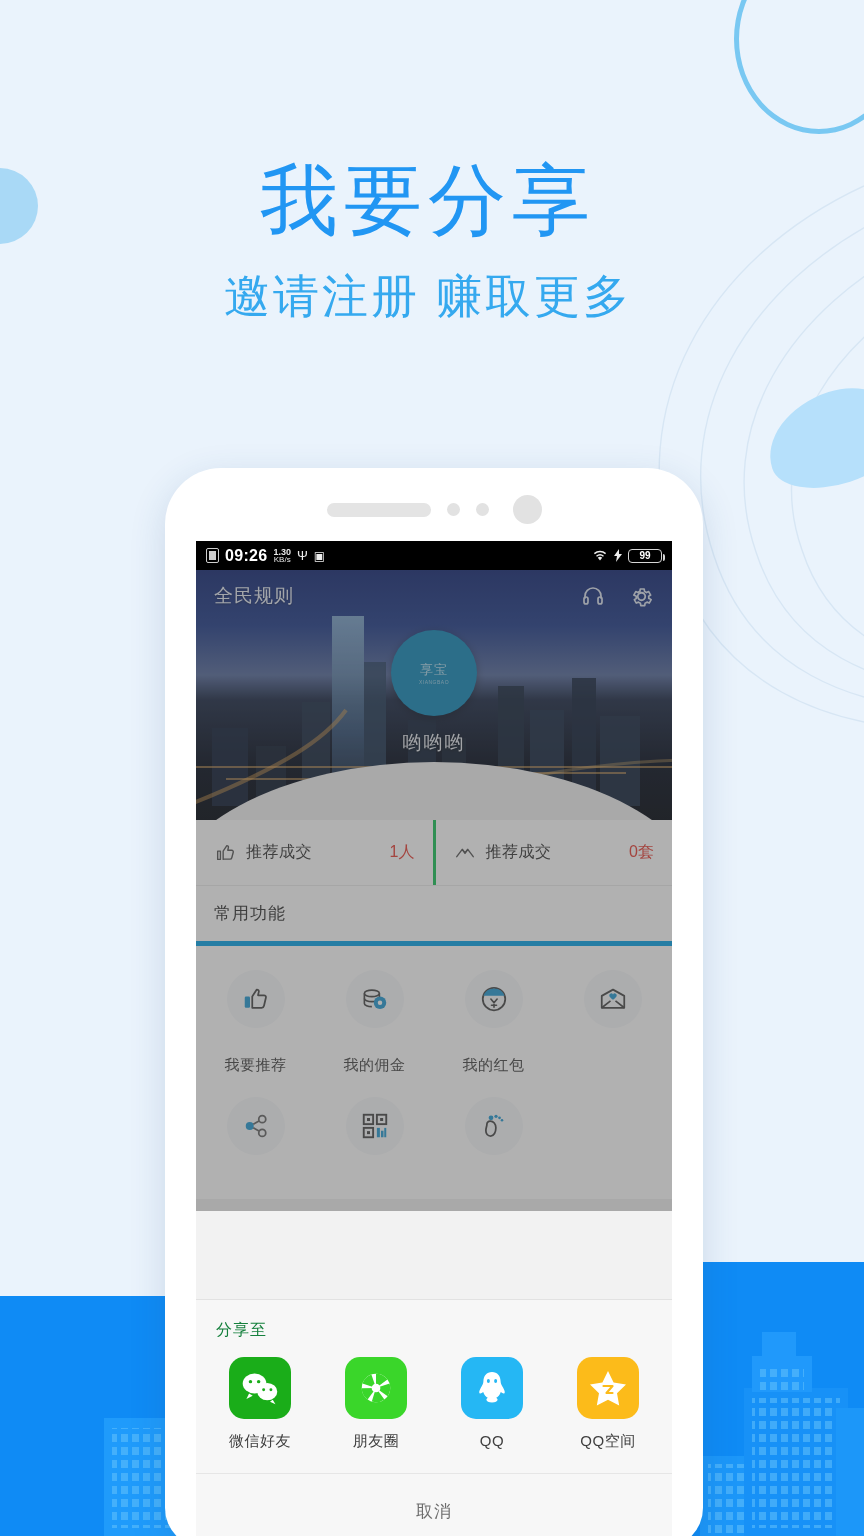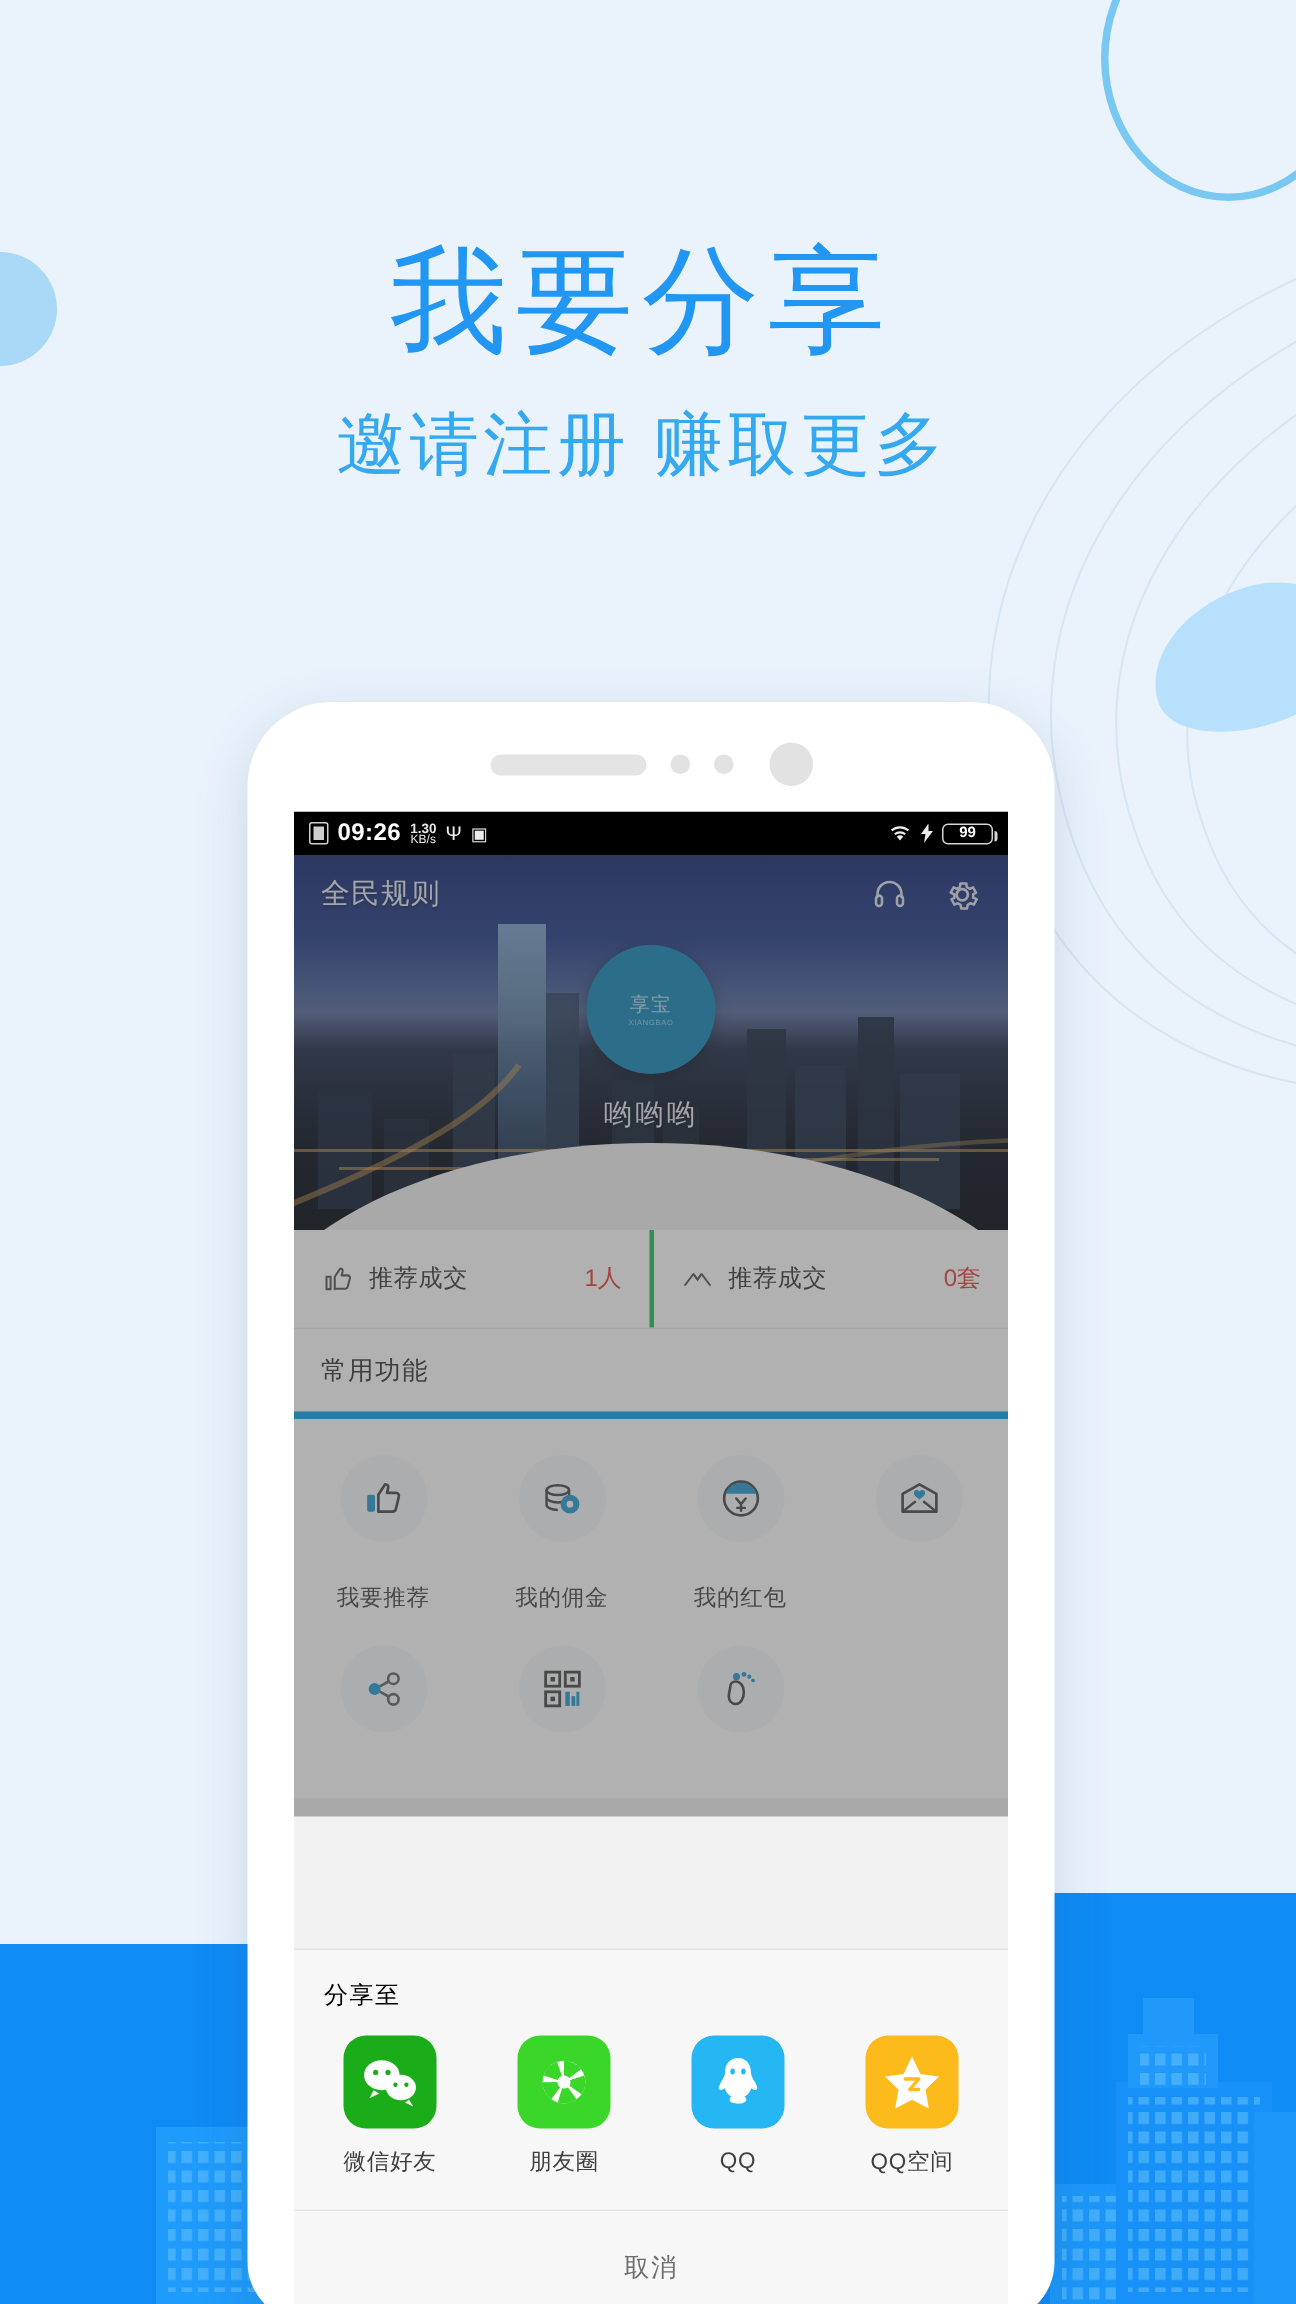--- a/index.html
+++ b/index.html
@@ -206,21 +206,21 @@
     z-index: 5; pointer-events: none;
   }
 
   
   .sheet {
     position: absolute; left: 0; bottom: 0; width: 476px;
     background: #f7f7f7; z-index: 7;
     border-top: 1px solid #e2e2e2;
   }
   .sheet-title {
-    padding: 20px 20px 4px; font-size: 16px; color: #000000; letter-spacing: 1px;
+    padding: 20px 20px 4px; font-size: 16px; color: #15803d; letter-spacing: 1px;
   }
   .share-grid {
     display: grid; grid-template-columns: repeat(4, 1fr);
     padding: 12px 6px 22px;
   }
   .share-cell { display: flex; flex-direction: column; align-items: center; }
   .share-ico {
     width: 62px; height: 62px; border-radius: 15px;
     display: flex; align-items: center; justify-content: center;
   }

